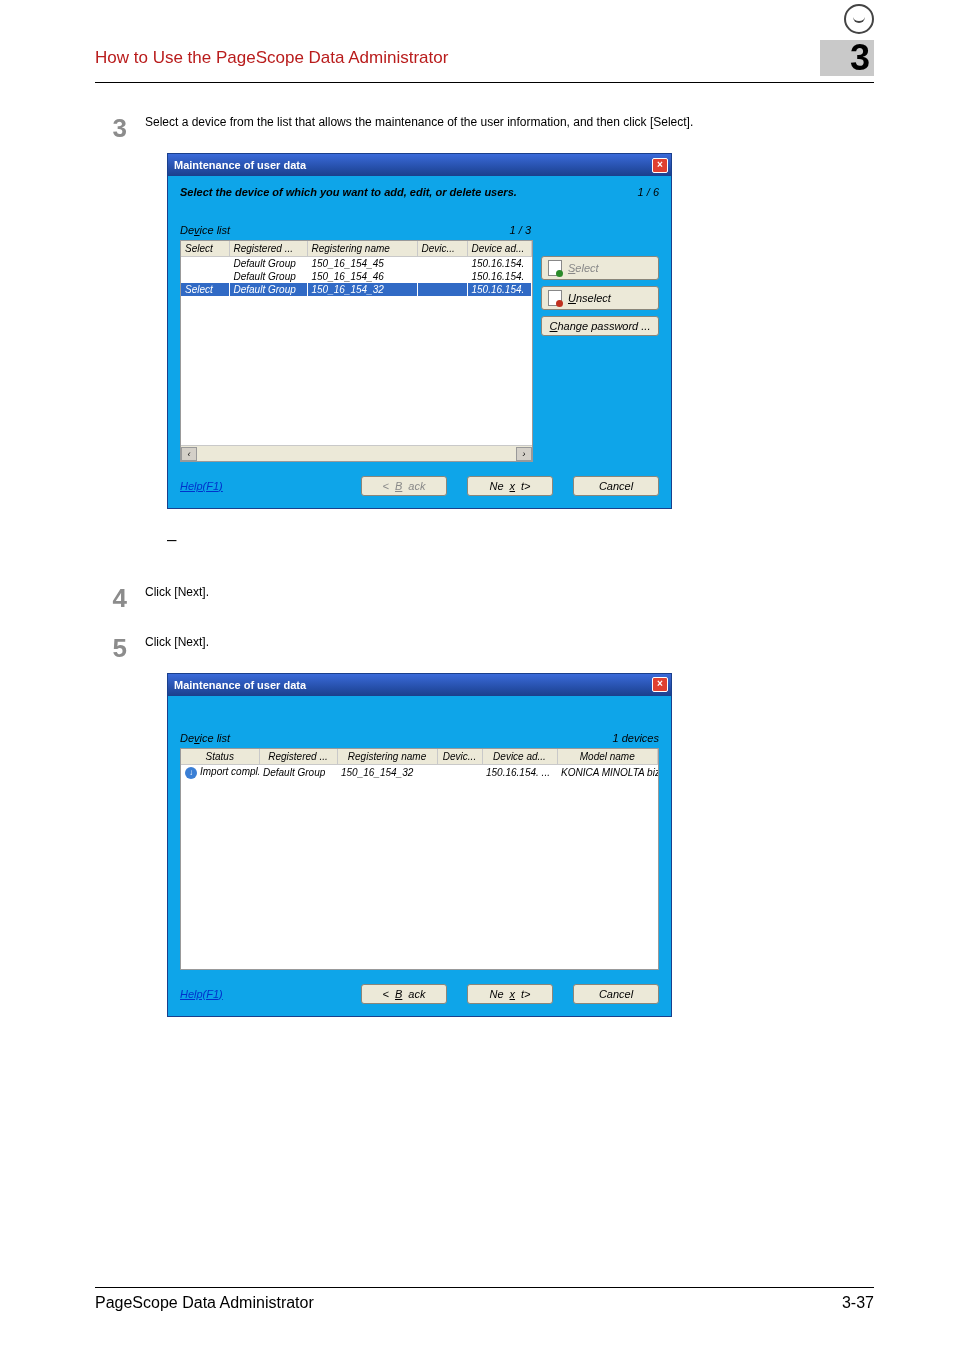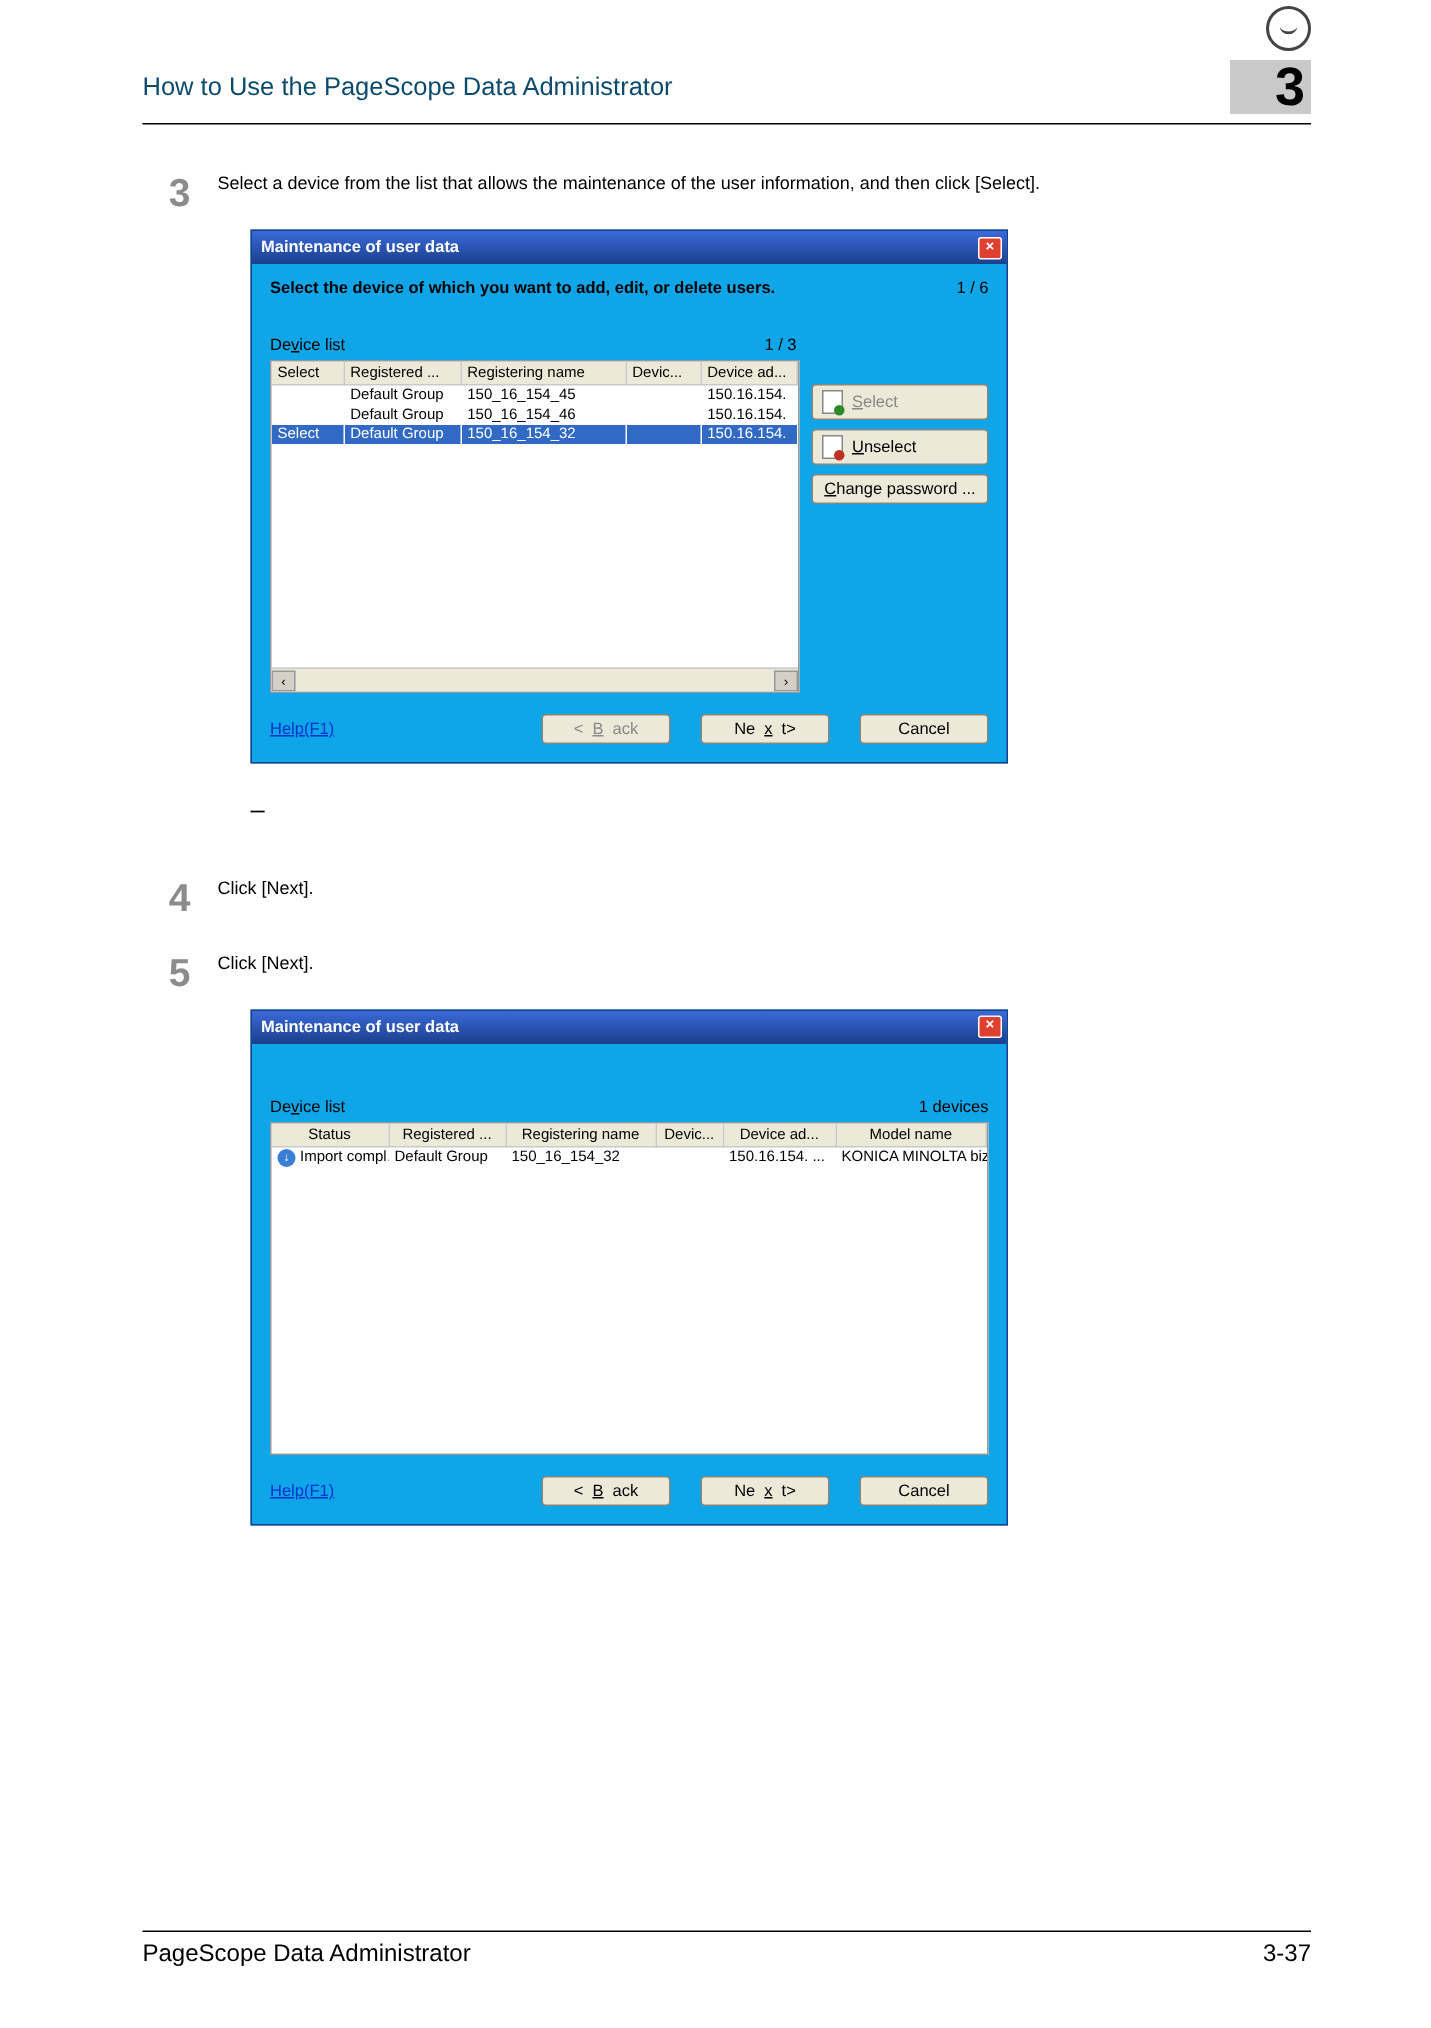--- a/index.html
+++ b/index.html
@@ -17,21 +17,21 @@
   .header-row {
     display: flex;
     justify-content: space-between;
     align-items: center;
     border-bottom: 1px solid #000;
     padding-bottom: 6px;
     margin-bottom: 8px;
   }
   .header-title {
     font-size: 17px;
-    color: #0c4a6e;
+    color: #b91c1c;
   }
   .chapter-badge {
     position: relative;
     display: flex;
     align-items: center;
   }
   .chapter-badge .bar {
     width: 54px;
     height: 36px;
     background: #c9c9c9;
@@ -113,20 +113,21 @@
     color: #fff;
     font-size: 10px;
     line-height: 12px;
     text-align: center;
     font-weight: bold;
     border-radius: 2px;
   }
   .dialog-body {
     padding: 10px 12px 12px 12px;
     font-size: 11px;
+    font-style: italic;
   }
   .dialog-instruction {
     font-weight: bold;
     font-size: 11px;
   }
   .step-counter {
     float: right;
     font-size: 11px;
   }
   .list-label {

